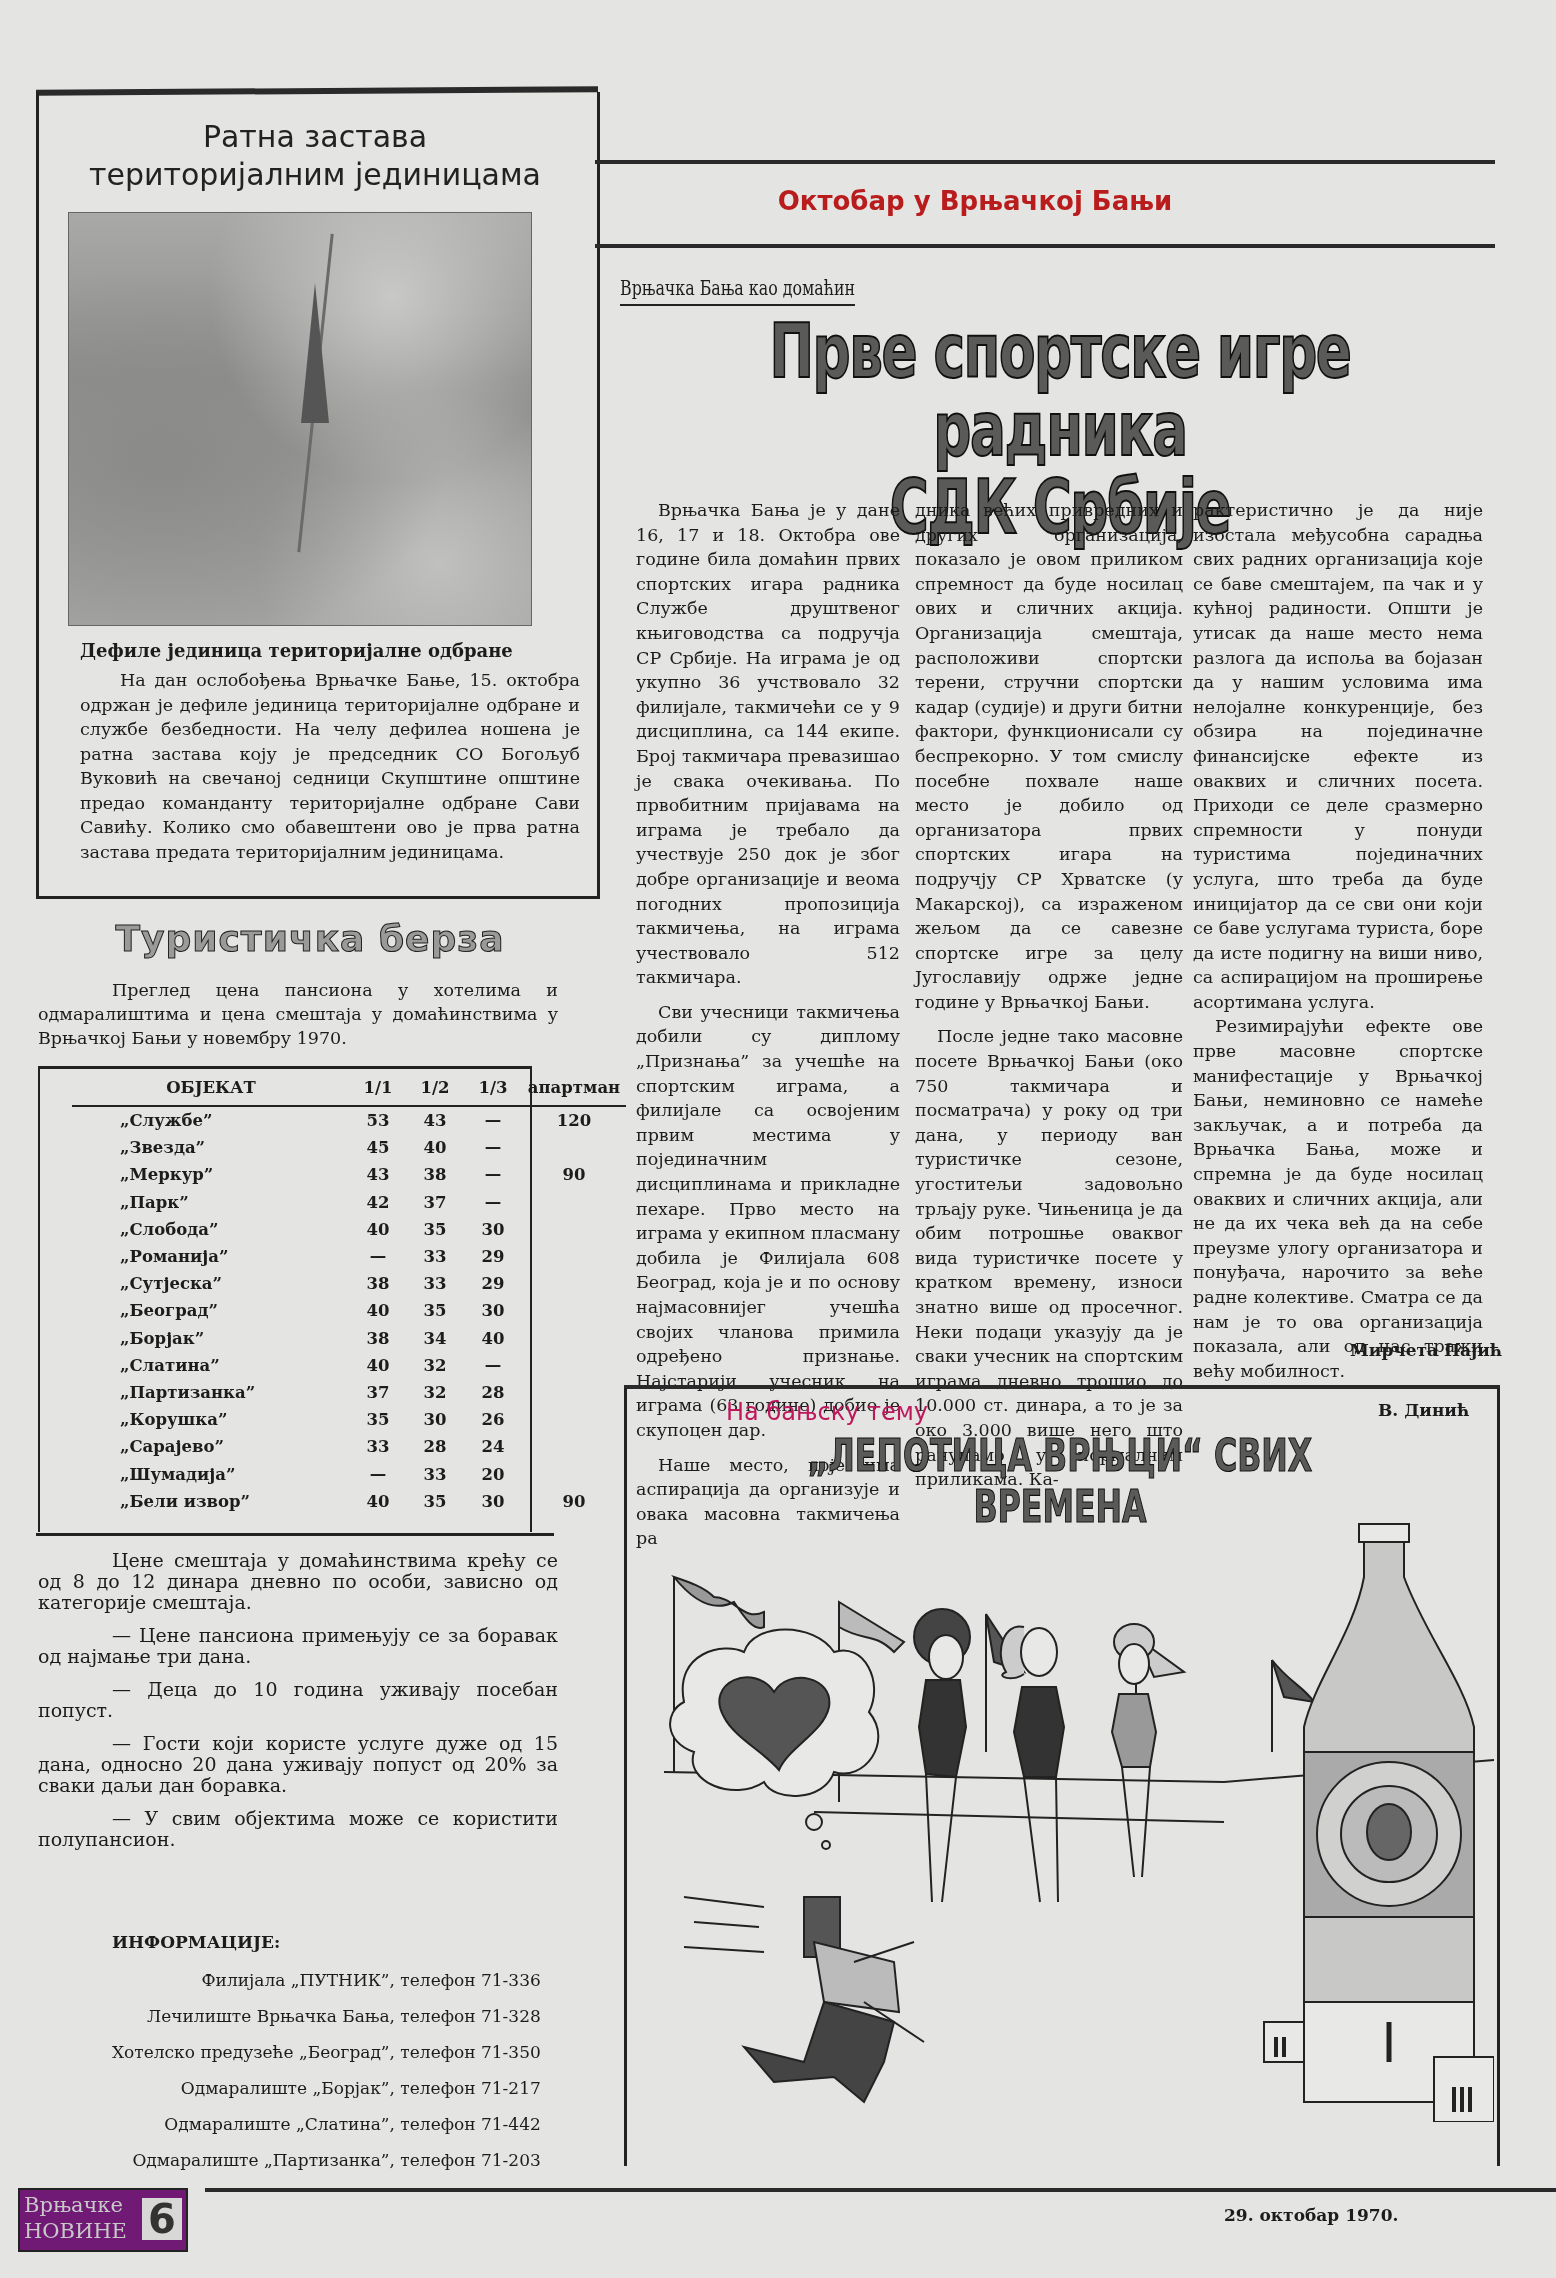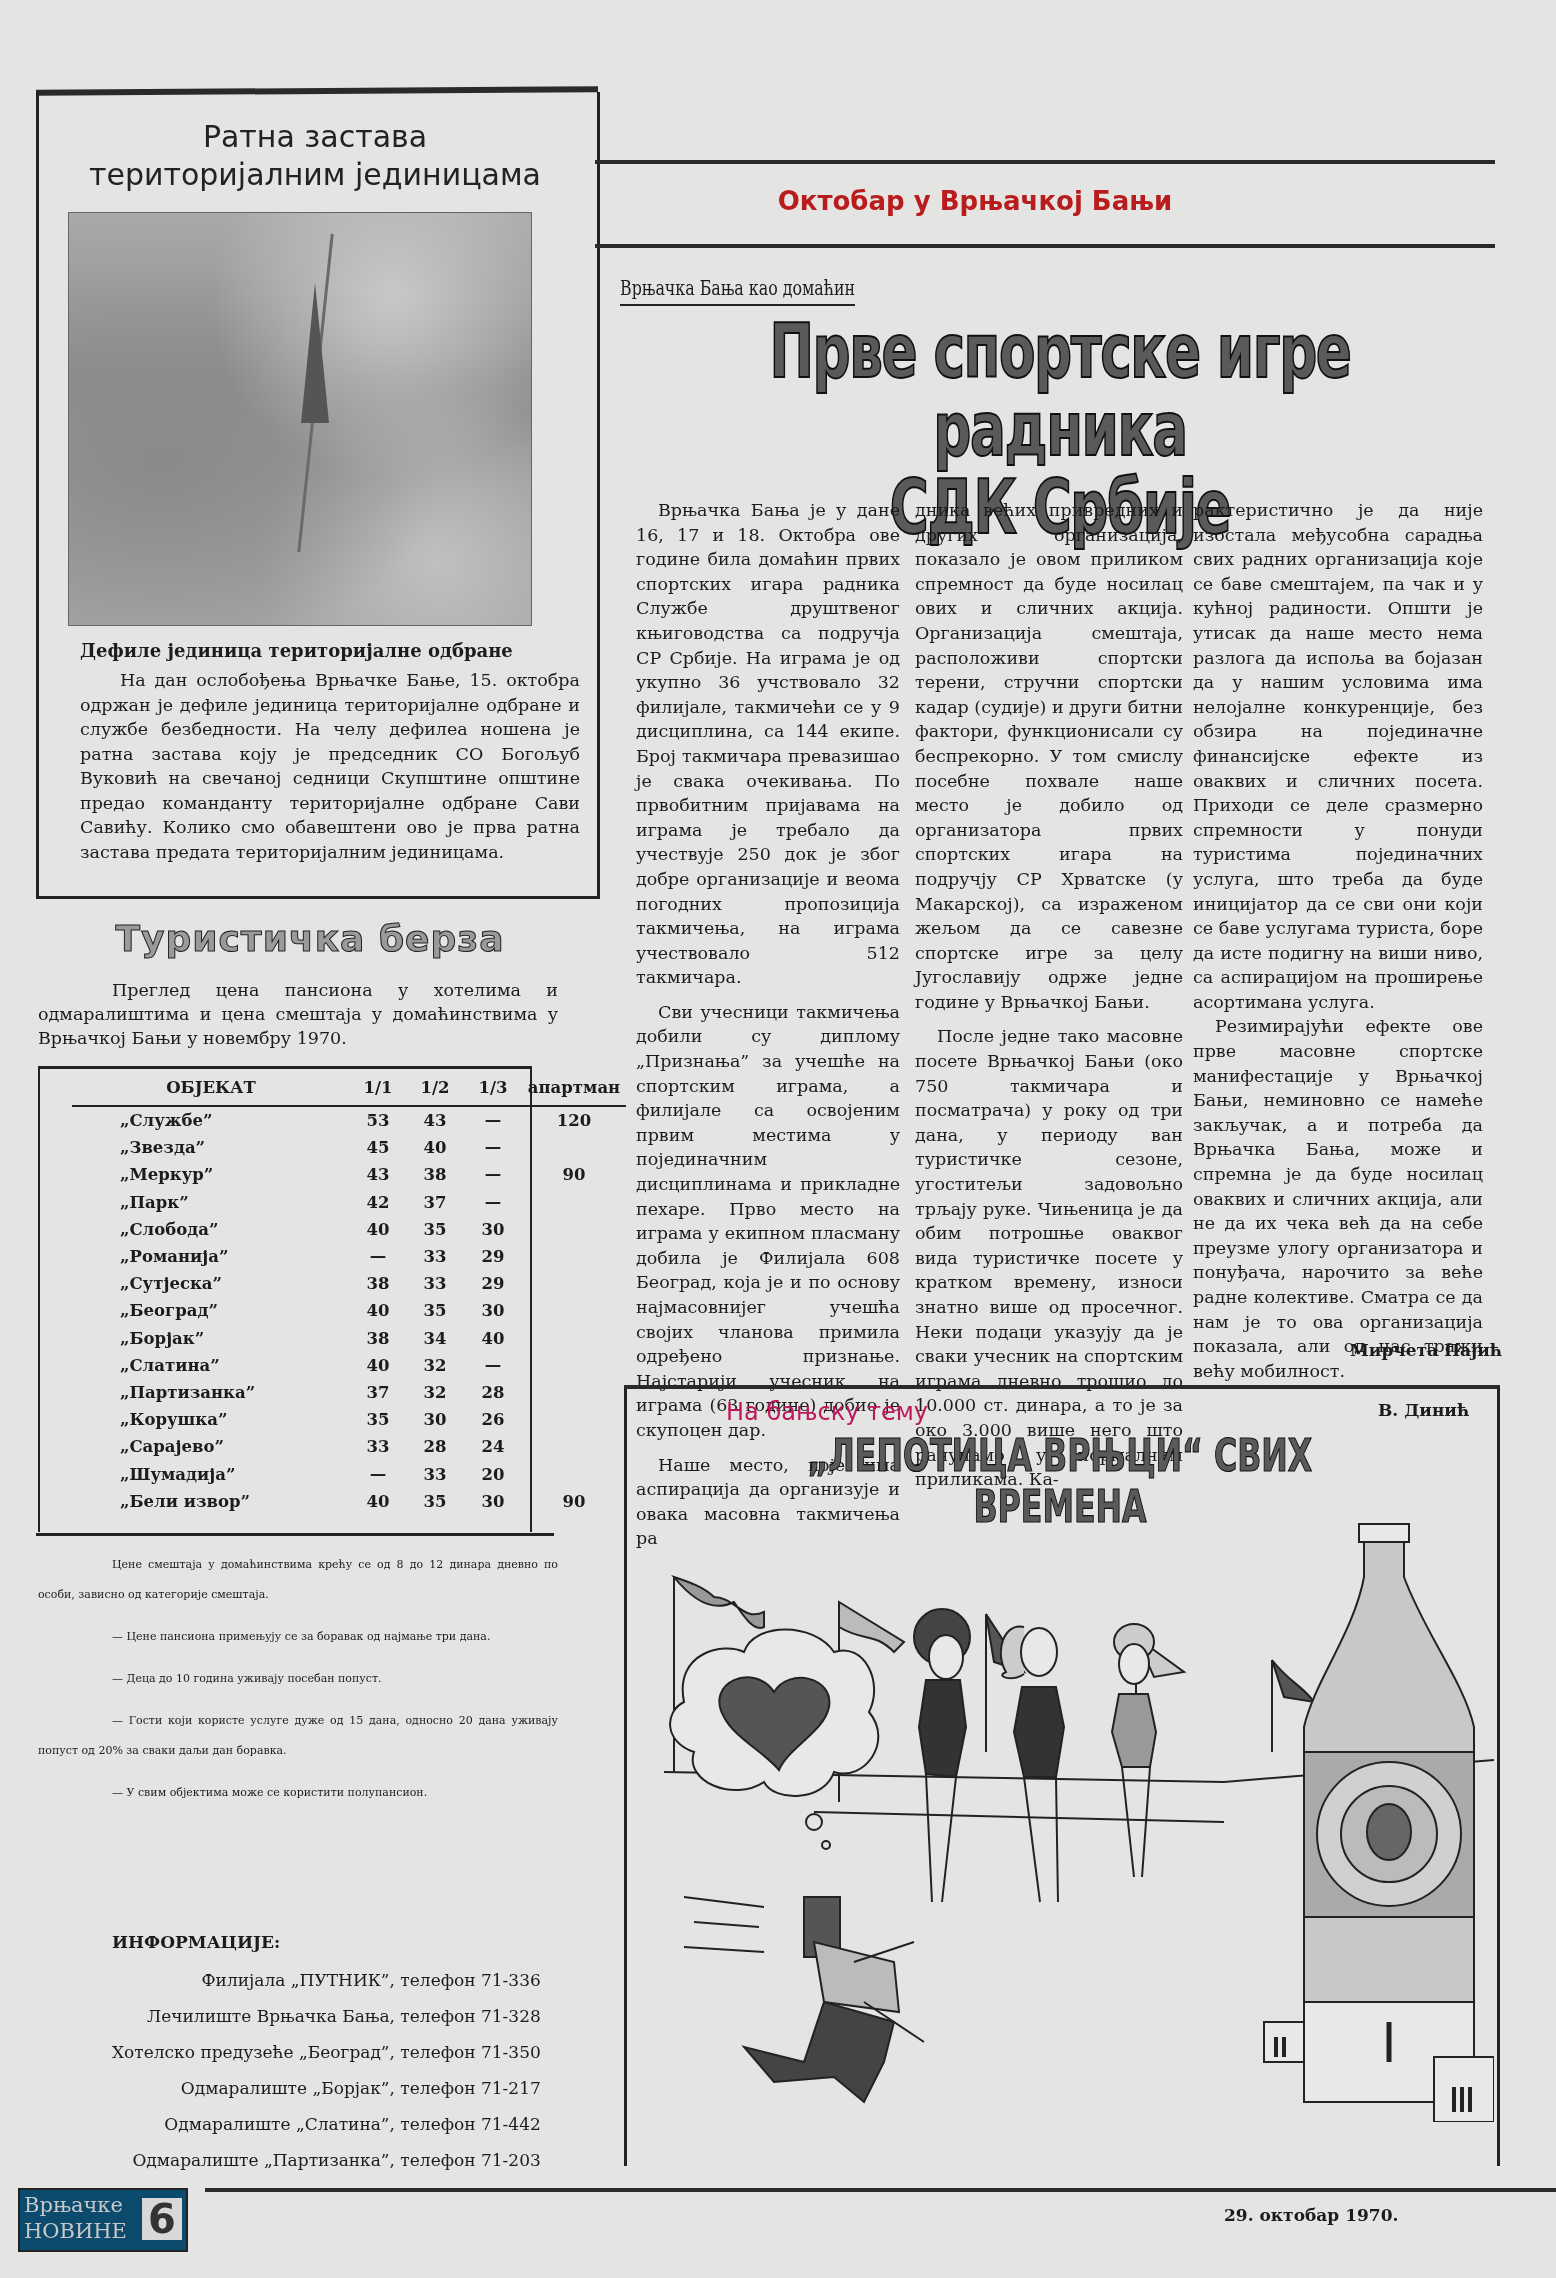--- a/index.html
+++ b/index.html
@@ -41,27 +41,27 @@
   .table-wrap { left:38px; top:1068px; width:490px; height:464px; border-left:2px solid #222; border-right:2px solid #222; }
   .table-top { left:38px; top:1066px; width:494px; height:3px; background:#222; }
   .table-bottom { left:36px; top:1533px; width:518px; height:3px; background:#222; }
   table.prices { position:absolute; left:72px; top:1068px; border-collapse:collapse; font-family:"DejaVu Serif", serif; font-weight:bold; font-size:16.5px; }
   table.prices th { font-weight:bold; padding:10px 0 8px 0; border-bottom:2px solid #222; text-align:center; }
   table.prices td { padding:0; height:27.2px; text-align:center; }
   table.prices td.name { text-align:left; padding-left:48px; width:230px; }
   table.prices .c1 { width:56px; } table.prices .c2 { width:58px; } table.prices .c3 { width:58px; } table.prices .c4 { width:104px; }
   table.prices th.name { width:278px; text-align:center; }
 
-  .notes { left:38px; top:1550px; width:520px; font-size:11px; line-height:30px; text-align:justify; }
+  .notes { left:38px; top:1550px; width:520px; font-size:19px; line-height:21px; text-align:justify; }
   .notes p { margin:0 0 12px 0; text-indent:74px; }
   .info-title { left:112px; top:1932px; font-weight:bold; font-size:17px; }
   .info-list { left:112px; top:1962px; font-size:17px; }
   .info-list div { height:36px; line-height:36px;text-align:right; }
 
-  .logo { left:18px; top:2188px; width:166px; height:60px; background:#0c4a6e; border:2px solid #222; }
+  .logo { left:18px; top:2188px; width:166px; height:60px; background:#701a75; border:2px solid #222; }
   .logo-text { position:absolute; left:4px; top:2px; font-family:"DejaVu Serif", serif; color:#c8c8c8; font-size:21px; line-height:26px; }
   .logo-num { position:absolute; right:4px; top:8px; width:40px; height:42px; background:#d8d8d6; color:#333;
               font-family:"DejaVu Sans", sans-serif; font-size:40px; line-height:42px; text-align:center; font-weight:bold; }
   .bottom-rule { left:205px; top:2188px; width:1360px; height:4px; background:#2a2a2a; }
   .date { left:1224px; top:2205px; font-weight:bold; font-size:17px; }
 
   
   .rh-rule1 { left:595px; top:160px; width:900px; height:4px; background:#2a2a2a; }
   .rh-rule2 { left:595px; top:244px; width:900px; height:4px; background:#2a2a2a; }
   .rh-title { left:595px; top:186px; width:760px; text-align:center; font-family:"DejaVu Sans", sans-serif;

